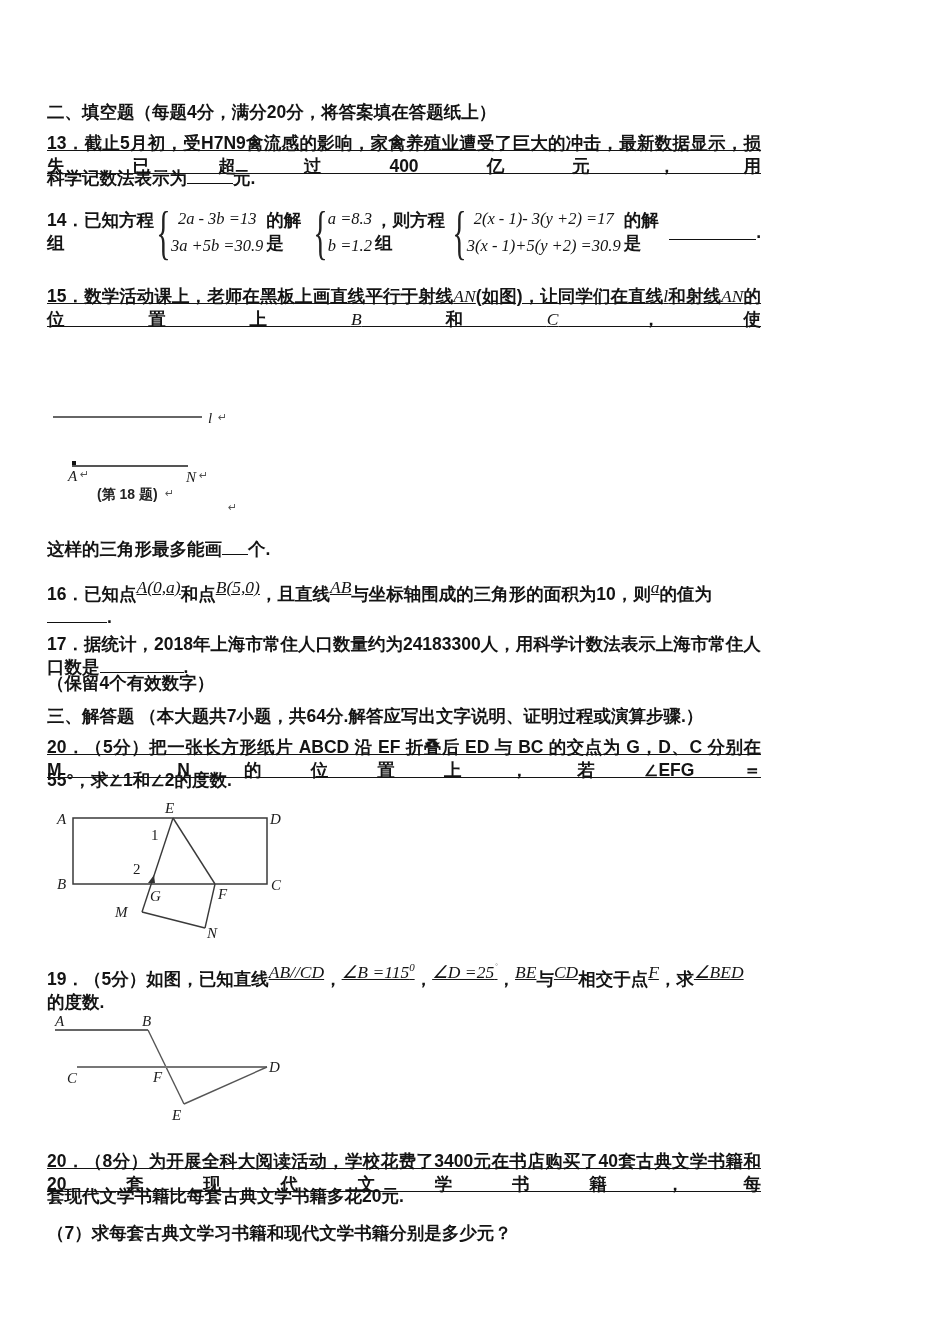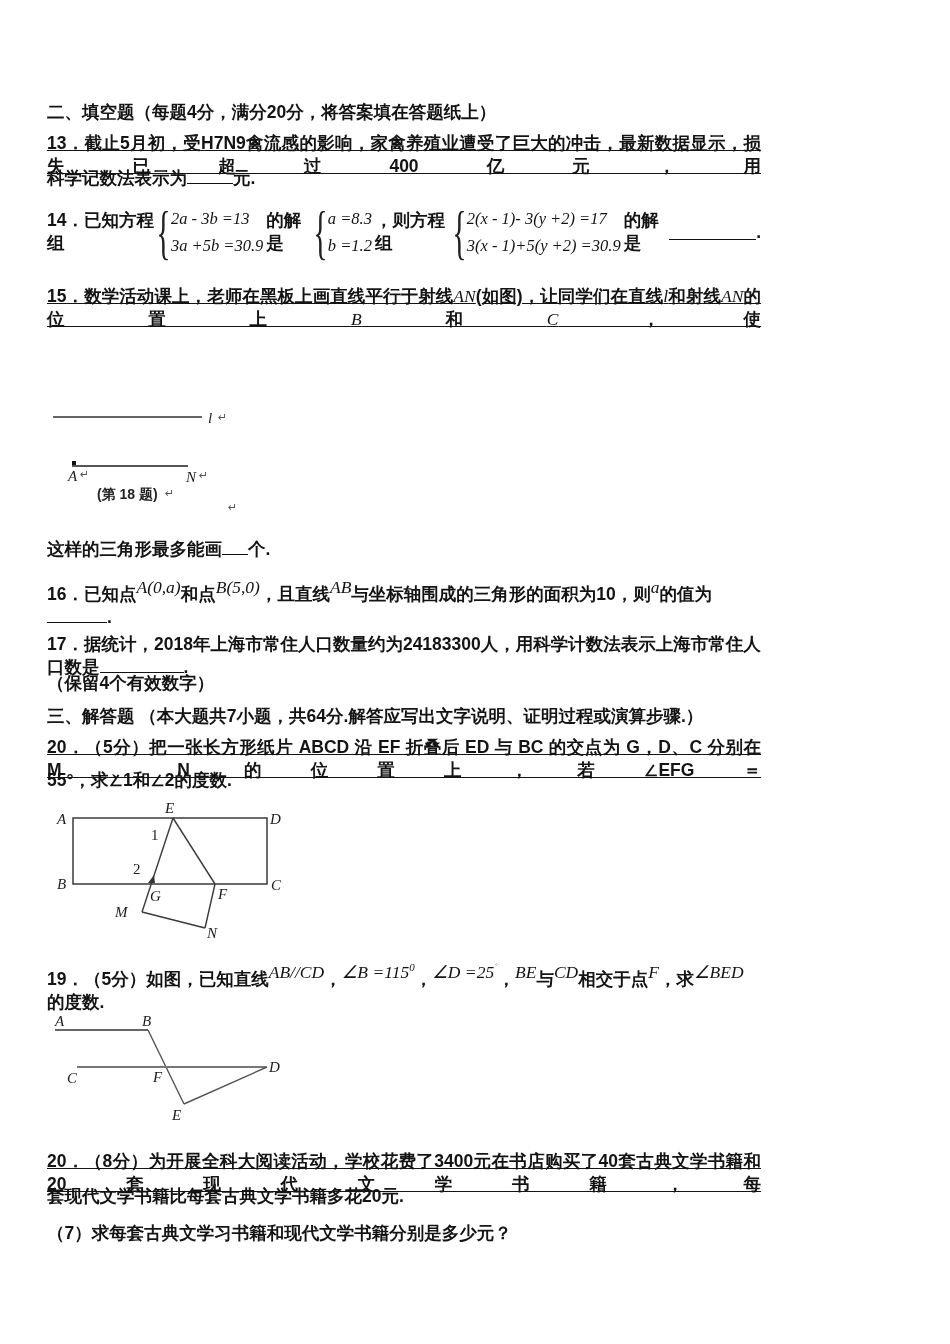--- a/index.html
+++ b/index.html
@@ -1,22 +1,22 @@
 <!DOCTYPE html>
 <html><head>
 <meta charset="utf-8">
 <style>
   html,body{margin:0;padding:0;background:#fff;}
   .page{position:relative;width:806px;height:1344px;background:#ffffff;overflow:hidden;
         font-family:"Liberation Sans",sans-serif;color:#111;}
   .line{position:absolute;left:47px;right:45px;font-size:17.5px;line-height:23px;
         font-weight:700;color:#141414;white-space:normal;}
   .full{text-align:justify;text-align-last:justify;text-decoration:underline;}
-  .m{font-family:"Liberation Serif",serif;font-style:italic;font-weight:400;}
-  .raise{display:inline-block;transform:translateY(-7px);}
+  .m{font-family:"Liberation Serif",serif;font-style:italic;font-weight:400;text-align:center;}
+  .raise{display:inline-block;transform:translateY(-7px);text-decoration:underline;}
   .blank{display:inline-block;border-bottom:1.7px solid #111;height:15px;vertical-align:baseline;}
   .w46{width:46px}.w100{width:100px}.w26{width:26px}.w60{width:60px}.w84{width:84px}
   .flexline{display:flex;align-items:center;}
   .sys{display:inline-flex;align-items:center;margin:0 3px;}
   .brace{font-family:"Liberation Serif",serif;font-weight:400;font-size:60px;line-height:60px;
          display:inline-block;transform:scaleX(0.5);margin:0 -7px 0 -9px;color:#222;}
   .rows{display:inline-flex;flex-direction:column;}
   .rows .m{font-size:16.5px;line-height:27px;white-space:nowrap;font-style:italic;}
   sup{font-size:11px;}
   .supfaint{color:#8a8a8a;font-size:10px;}

